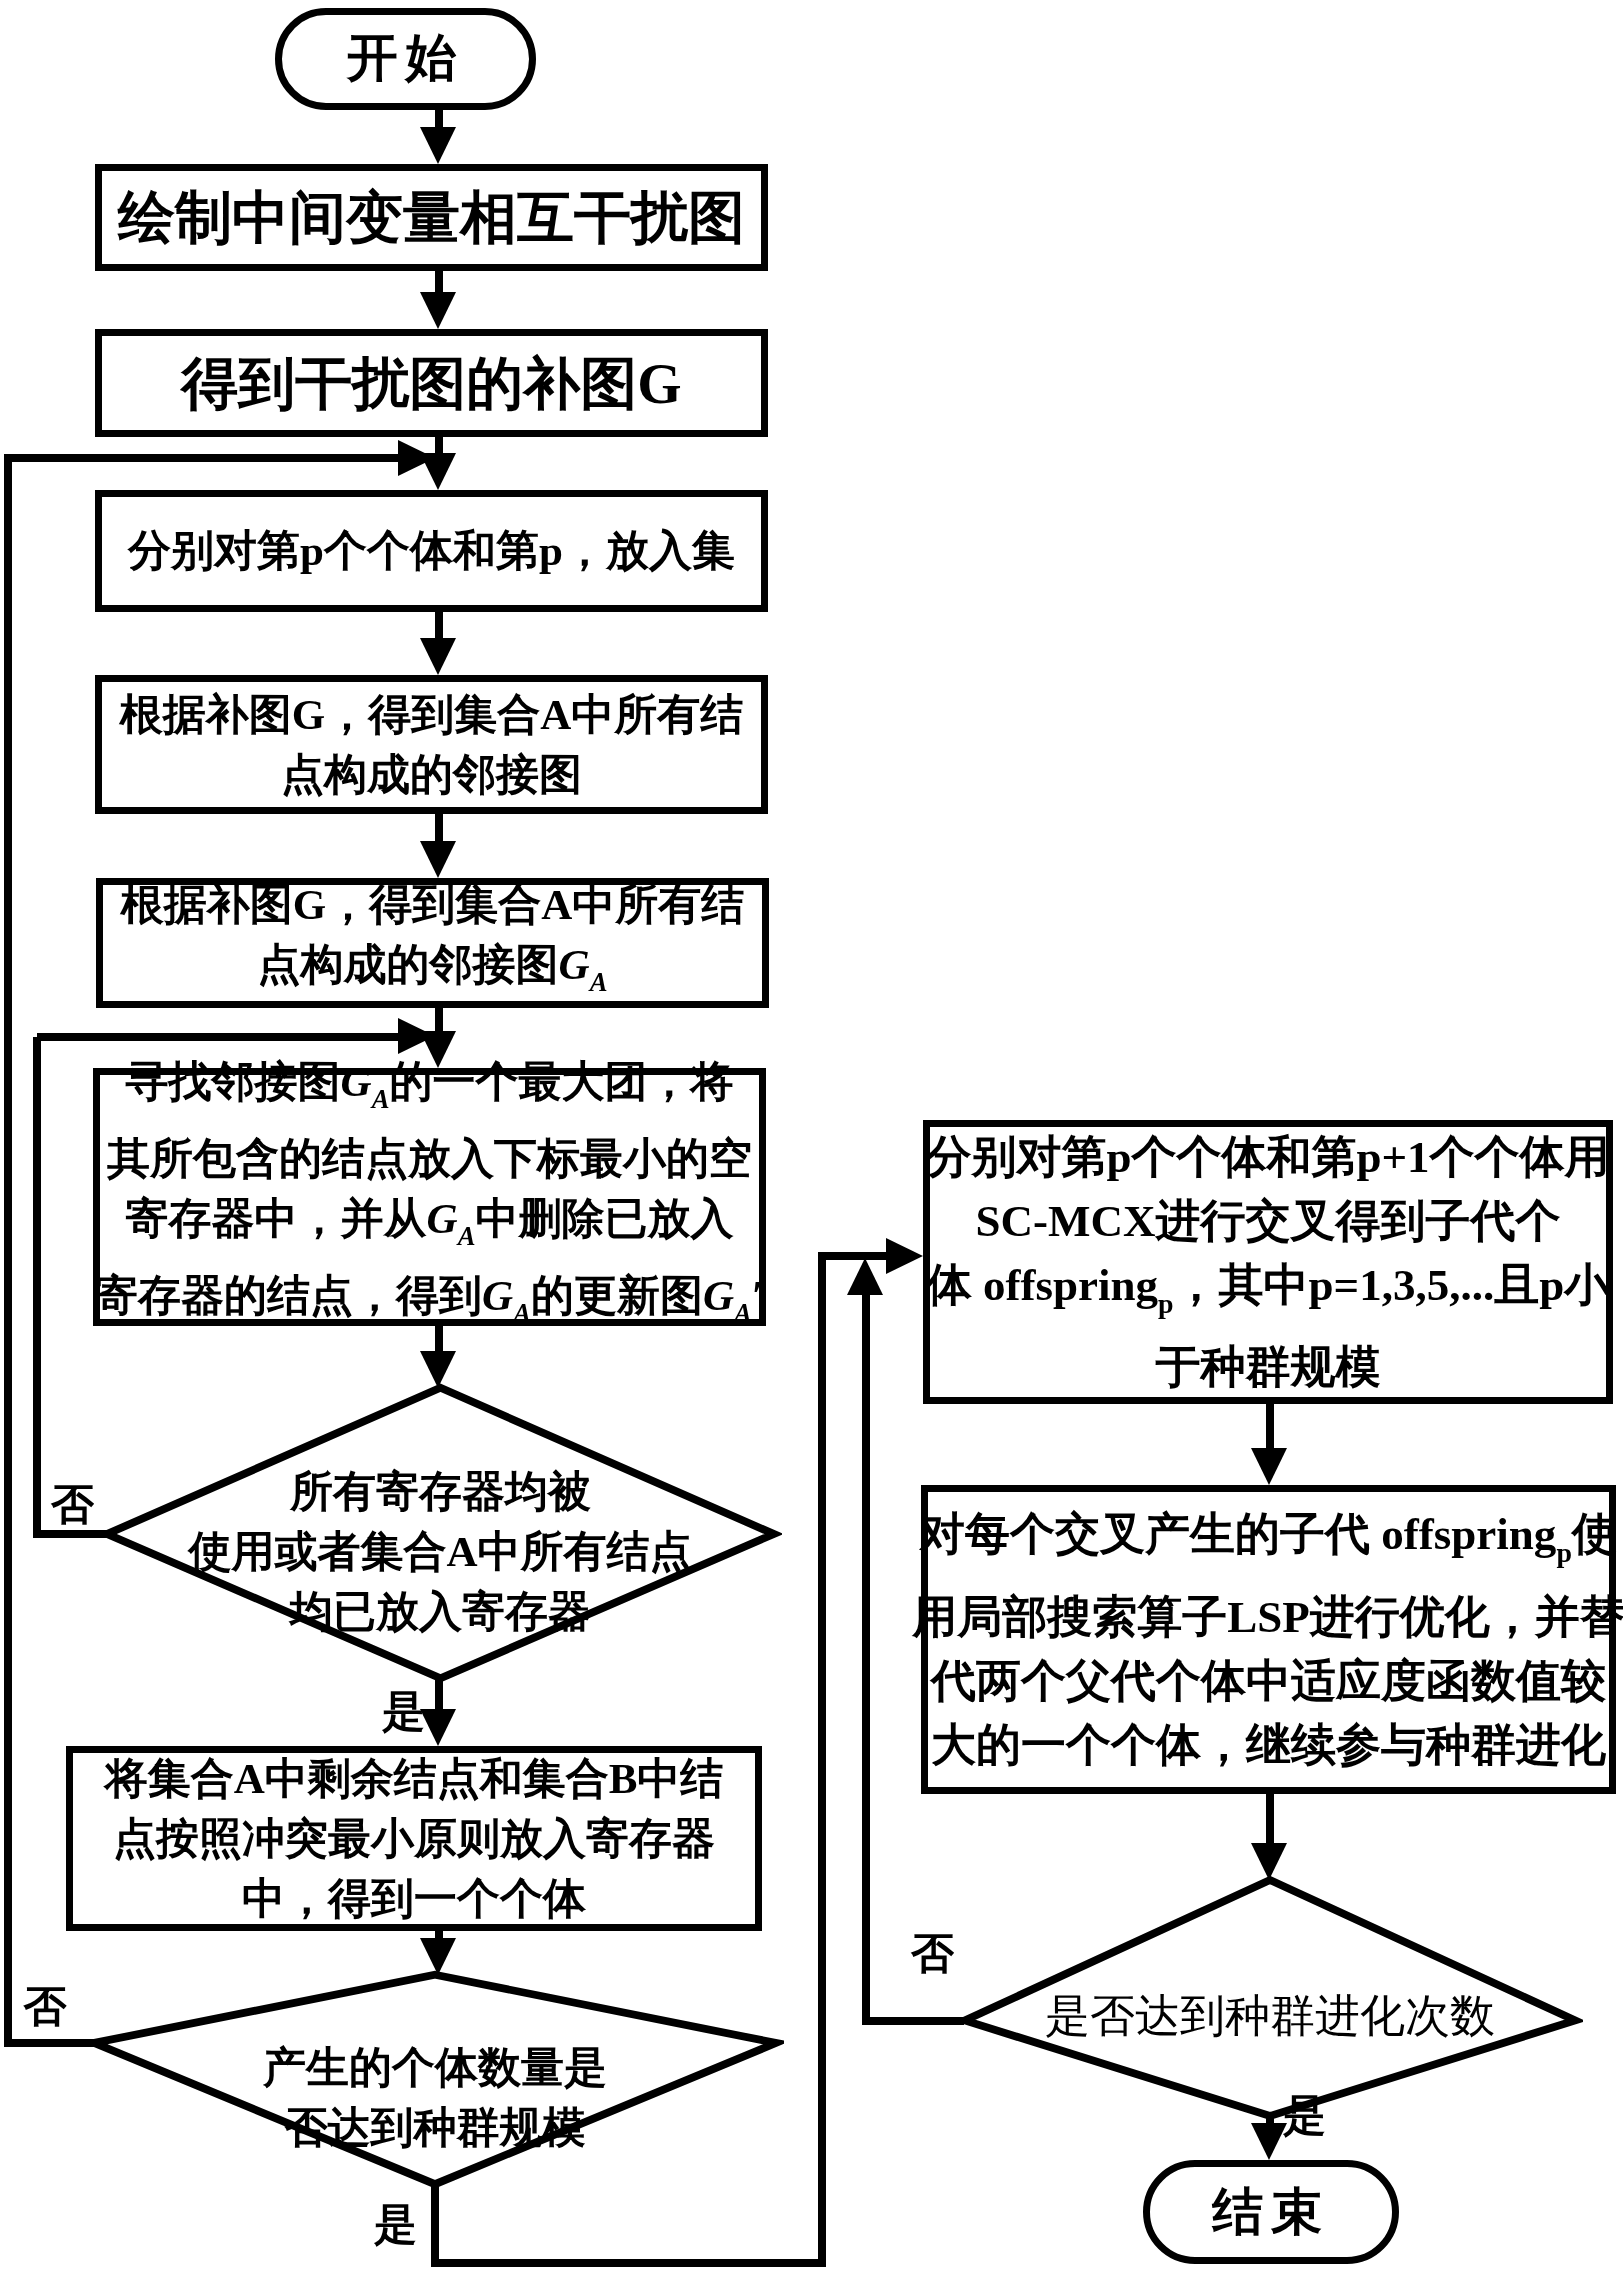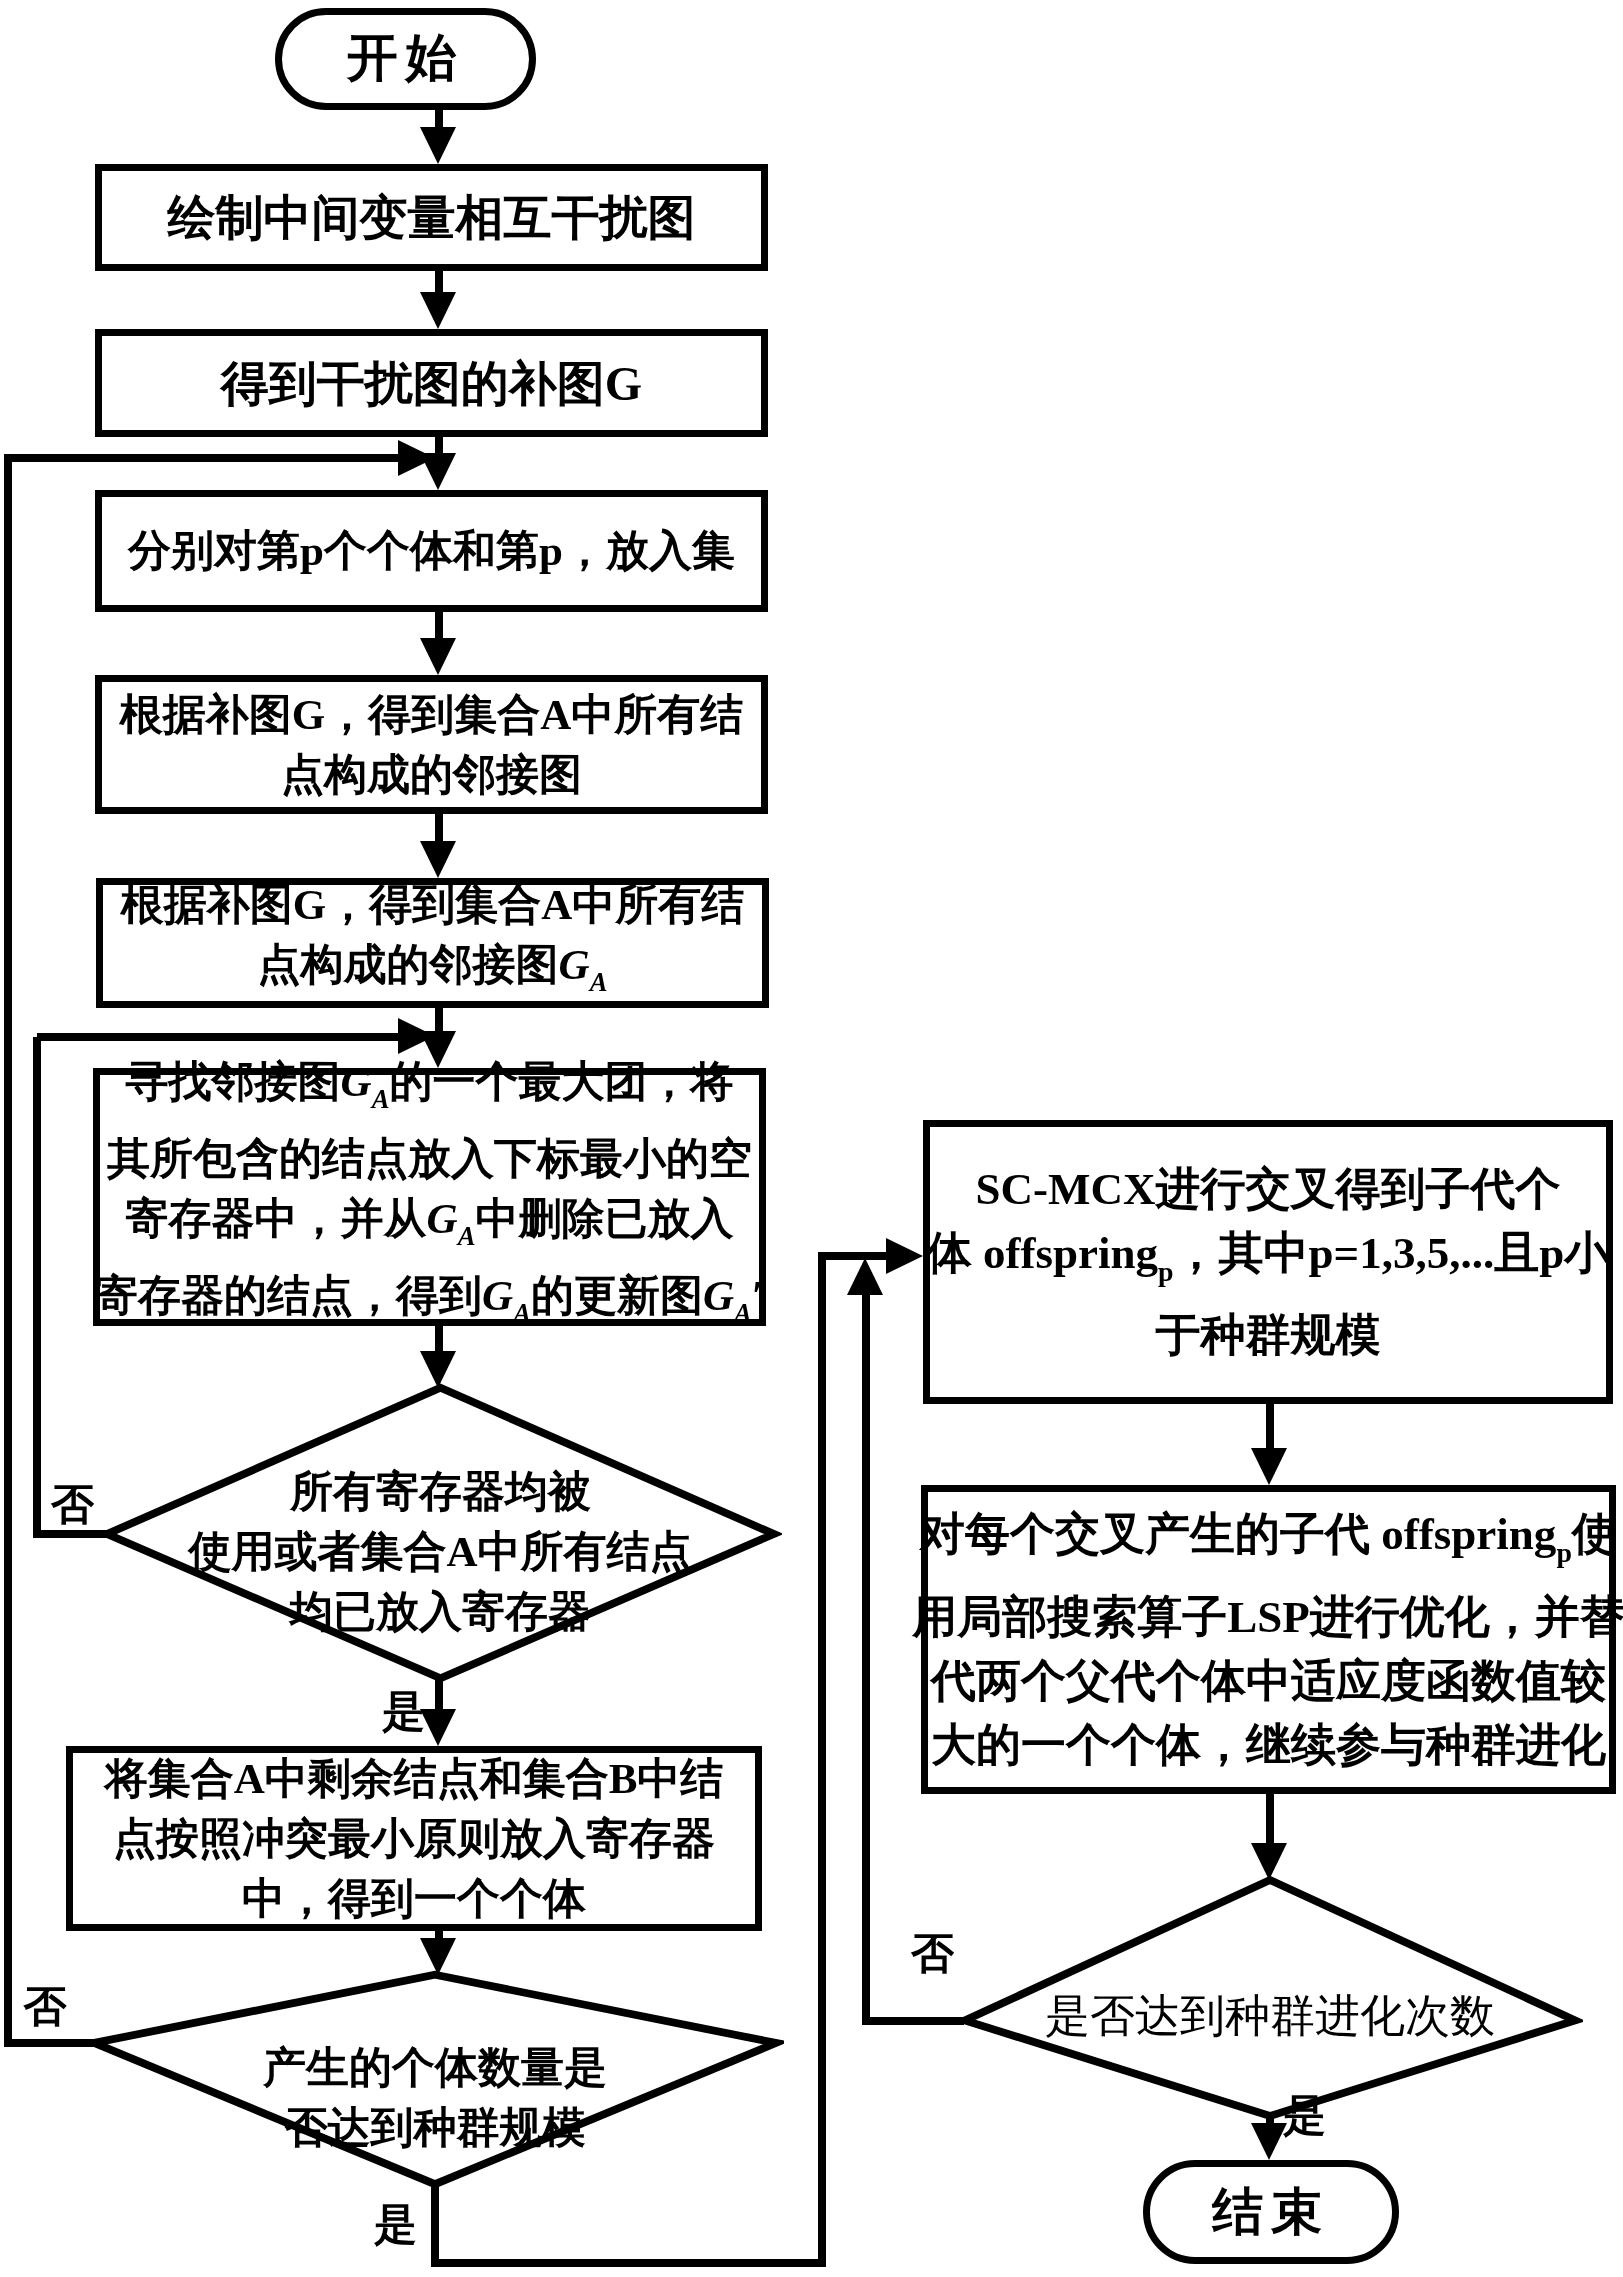--- a/index.html
+++ b/index.html
@@ -11,21 +11,21 @@
   #canvas{position:absolute;left:0;top:0;width:1560px;height:2277px;background:#fff;}
 
   .node{
     position:absolute;box-sizing:border-box;background:#fff;
     display:flex;flex-direction:column;align-items:center;justify-content:center;
     text-align:center;font-weight:bold;
   }
   .rect{border:7.8px solid #000;}
   .oval{border:7.8px solid #000;border-radius:59px;font-size:51px;letter-spacing:7.8px;}
   .ftext{font-size:43px;line-height:60px;}
-  .f1{font-size:48px;line-height:59px;}
+  .f1{font-size:57px;line-height:59px;}
   .rtext{font-size:45px;line-height:64px;}
   .tline{white-space:nowrap;}
   .s-i{font-style:italic;}
   .s-sub{font-size:0.62em;vertical-align:-0.45em;}
   .s-subi{font-style:italic;font-size:0.62em;vertical-align:-0.45em;}
 
   .dwrap{position:absolute;}
   .dwrap svg{position:absolute;left:0;top:0;display:block;}
   .dtext{
     position:absolute;left:0;top:18px;width:100%;height:100%;
@@ -95,20 +95,21 @@
       <div class="tline"><span>其所包含的结点放入下标最小的空</span></div>
       <div class="tline"><span>寄存器中，并从</span><span class="s-i">G</span><span class="s-subi">A</span><span>中删除已放入</span></div>
       <div class="tline"><span>寄存器的结点，得到</span><span class="s-i">G</span><span class="s-subi">A</span><span>的更新图</span><span class="s-i">G</span><span class="s-subi">A</span><span>′</span></div>
     </div>
   <div id="box7" class="node rect ftext">
       <div class="tline"><span>将集合A中剩余结点和集合B中结</span></div>
       <div class="tline"><span>点按照冲突最小原则放入寄存器</span></div>
       <div class="tline"><span>中，得到一个个体</span></div>
     </div>
   <div id="box8" class="node rect rtext">
+      <div class="tline"><span>分别对第p个个体和第p+1个个体用</span></div>
       <div class="tline"><span>SC-MCX进行交叉得到子代个</span></div>
       <div class="tline"><span>体 offspring</span><span class="s-sub">p</span><span>，其中p=1,3,5,...且p小</span></div>
       <div class="tline"><span>于种群规模</span></div>
     </div>
   <div id="box9" class="node rect rtext">
       <div class="tline"><span>对每个交叉产生的子代 offspring</span><span class="s-sub">p</span><span>使</span></div>
       <div class="tline"><span>用局部搜索算子LSP进行优化，并替</span></div>
       <div class="tline"><span>代两个父代个体中适应度函数值较</span></div>
       <div class="tline"><span>大的一个个体，继续参与种群进化</span></div>
     </div>

